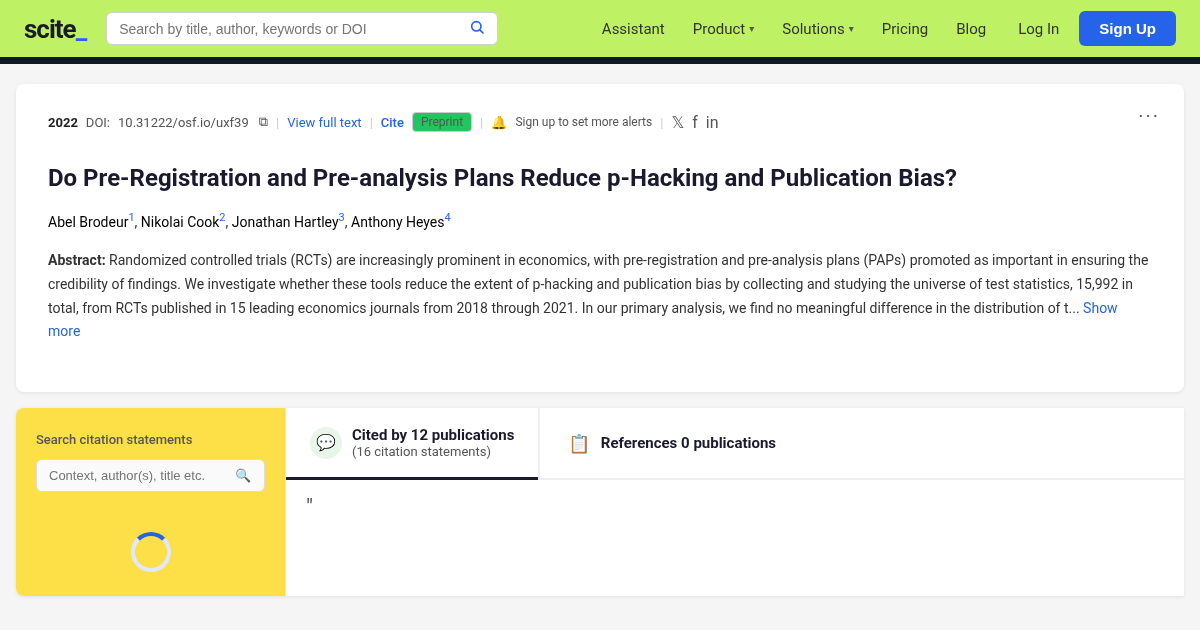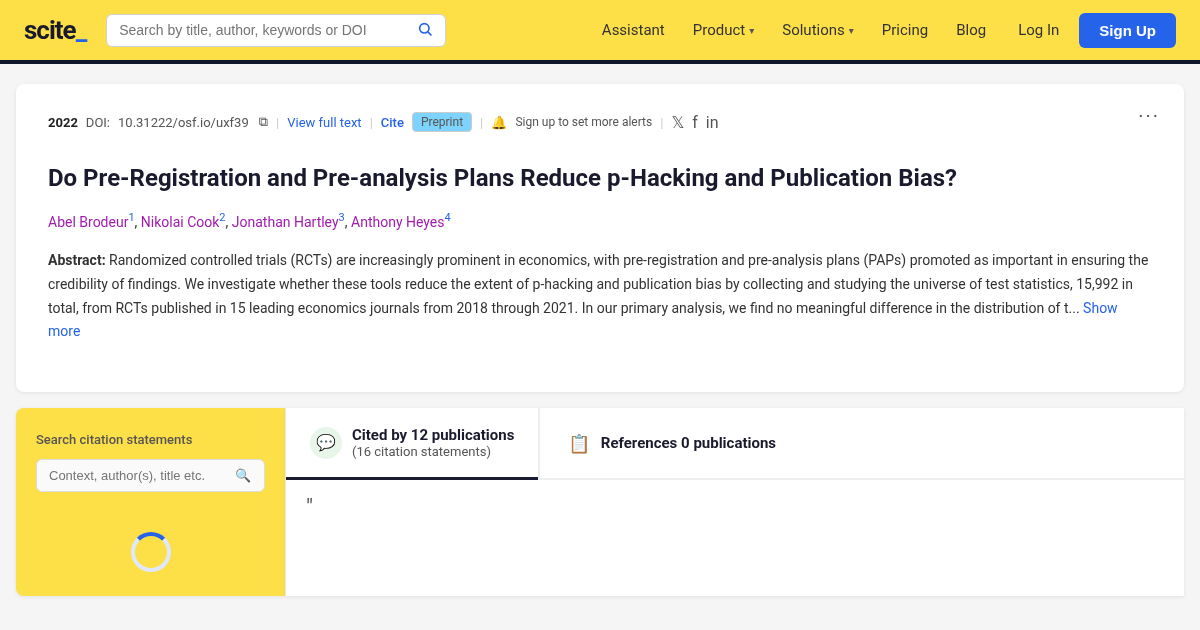--- a/index.html
+++ b/index.html
@@ -1,42 +1,42 @@
 <!DOCTYPE html>
 <html><head>
   <meta charset="utf-8">
   <style>
     * { box-sizing: border-box; margin: 0; padding: 0; }
     body { font-family: -apple-system, BlinkMacSystemFont, 'Segoe UI', Roboto, sans-serif; background: #f5f5f5; color: #333; font-size: 14px; }
 
     
     .navbar {
-      background: #fde047;
-      border-bottom: 4px solid #0f172a;
+      background: #bef264;
+      border-bottom: 7px solid #0f172a;
       display: flex;
       align-items: center;
       padding: 0 24px;
       height: 64px;
       gap: 20px;
     }
     .logo {
       font-size: 26px;
       font-weight: 700;
       color: #1a1a2e;
       letter-spacing: -1px;
       white-space: nowrap;
     }
     .logo span { color: #2563eb; }
     .search-bar {
       display: flex;
       align-items: center;
       border: 1.5px solid #d0d0d0;
       border-radius: 6px;
       padding: 6px 12px;
-      width: 340px;
+      width: 392px;
       gap: 8px;
       background: #fff;
     }
     .search-bar input {
       border: none;
       outline: none;
       font-size: 14px;
       color: #555;
       width: 100%;
     }
@@ -103,21 +103,21 @@
       margin-bottom: 30px;
       flex-wrap: wrap;
     }
     .paper-year { font-weight: 700; color: #222; }
     .paper-doi { color: #555; }
     .doi-copy { cursor: pointer; color: #555; font-size: 13px; margin-left: 2px; }
     .paper-link { color: #2563eb; text-decoration: none; font-size: 13px; }
     .separator { color: #ccc; }
     .cite-link { color: #2563eb; text-decoration: none; font-size: 13px; font-weight: 500; text-align: center; }
     .badge-preprint {
-      background: #7dd3fc;
+      background: #22c55e;
       border: 1px solid #ccc;
       border-radius: 4px;
       padding: 2px 8px;
       font-size: 12px;
       color: #555;
     }
     .bell-icon { color: #aaa; font-size: 13px; }
     .email-alert { color: #555; font-size: 12px; }
     .social-icons { display: flex; gap: 8px; align-items: center; }
     .social-icon { color: #555; font-size: 16px; cursor: pointer; }
@@ -135,21 +135,21 @@
       font-weight: 700;
       color: #1a1a2e;
       line-height: 1.35;
       margin-bottom: 16px;
     }
     .paper-authors {
       margin-bottom: 16px;
       font-size: 14px;
       line-height: 1.5;
     }
-    .author-link { color: #a21caf; text-decoration: none; }
+    .author-link { color: #000000; text-decoration: none; }
     .author-sup { font-size: 11px; vertical-align: super; color: #2563eb; }
     .paper-abstract {
       font-size: 14px;
       line-height: 1.7;
       color: #333;
       margin-bottom: 20px;
     }
     .abstract-bold { font-weight: 700; }
     .show-more { color: #2563eb; text-decoration: none; cursor: pointer; }
     .help-link {

